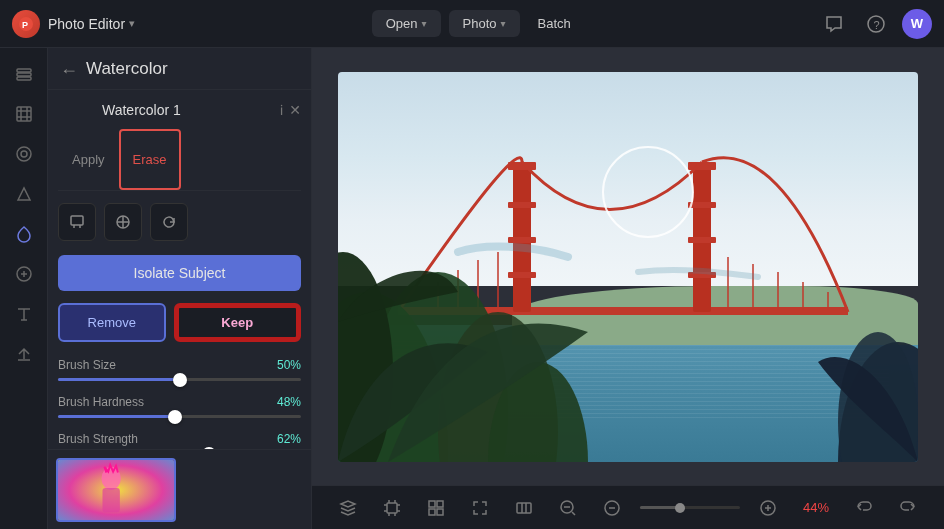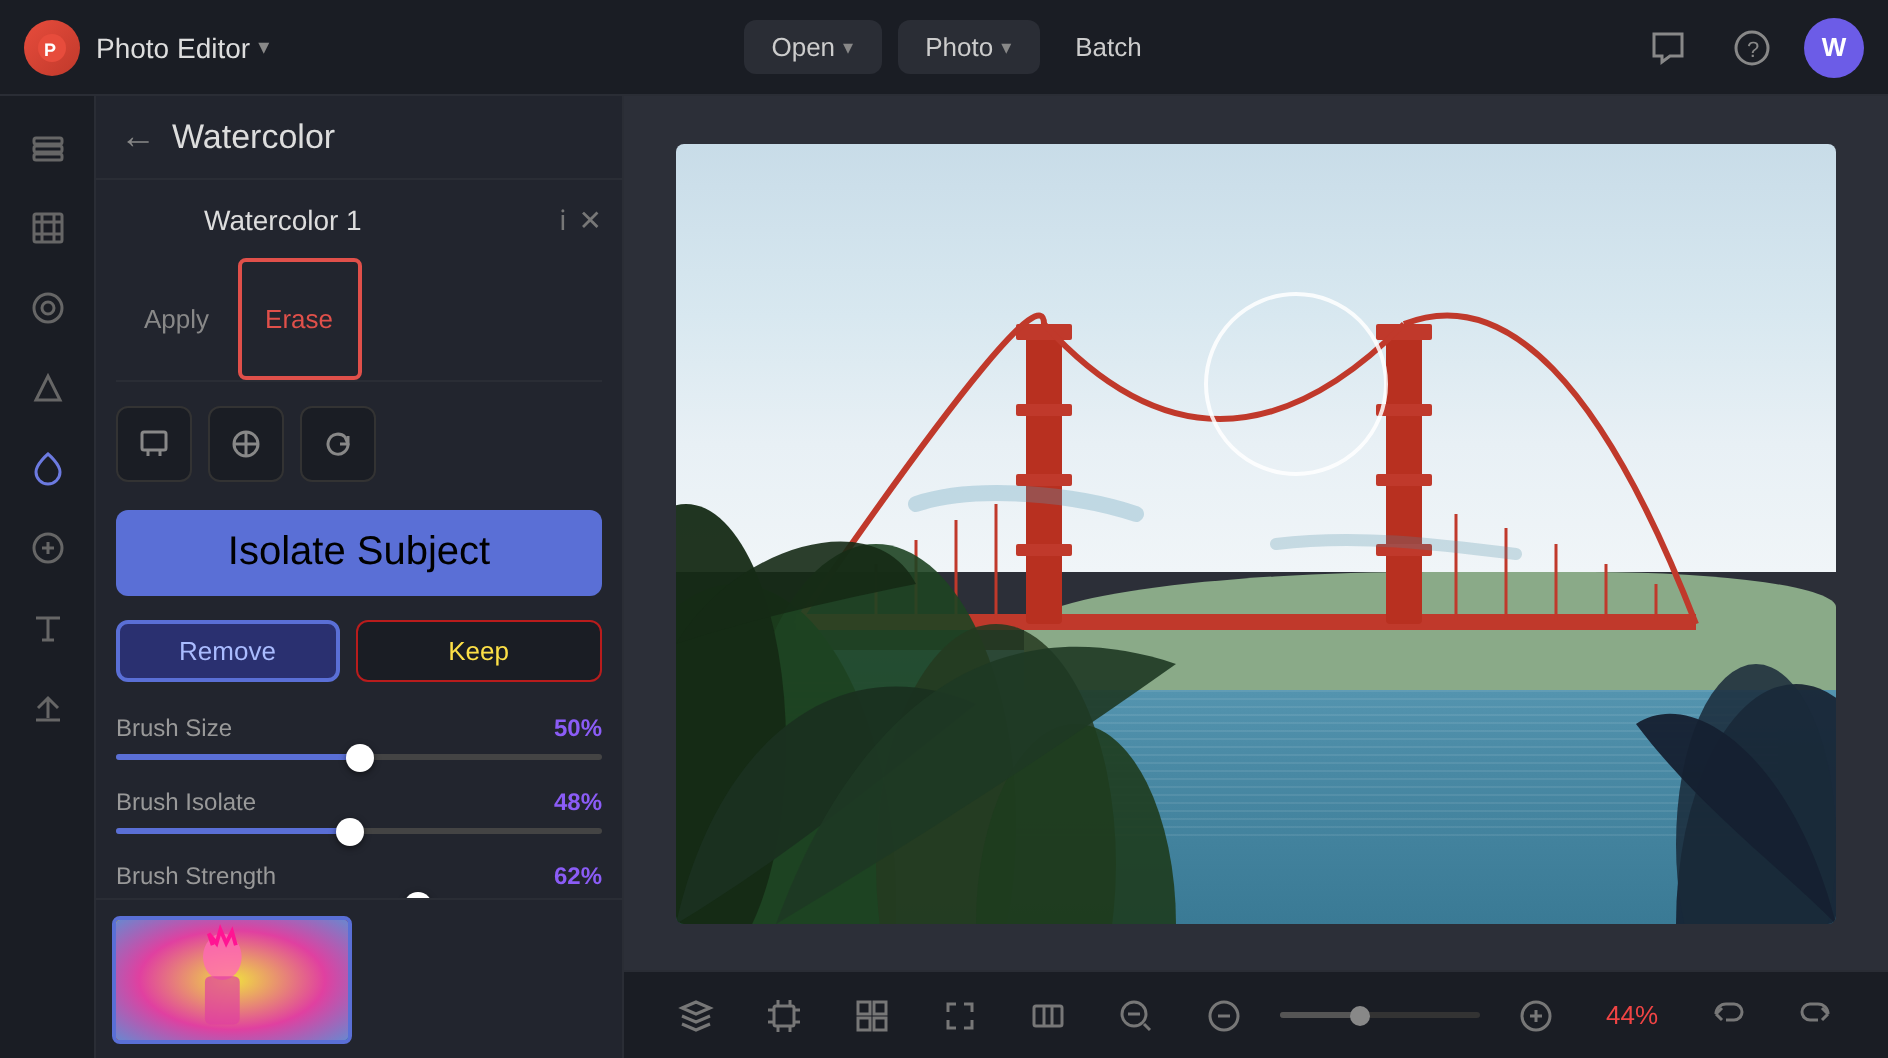--- a/index.html
+++ b/index.html
@@ -207,24 +207,24 @@
       color: #888;
       font-size: 16px;
       cursor: pointer;
       display: flex; align-items: center; justify-content: center;
     }
 
     
     .isolate-btn {
       background: #5a6fd6;
       border: none;
-      color: #000000;
+      color: #e5e5e5;
       padding: 10px;
       border-radius: 6px;
-      font-size: 20px;
+      font-size: 14px;
       cursor: pointer;
       width: 100%;
       margin-bottom: 12px;
       font-weight: 500;
     }
 
     
     .remove-keep-row {
       display: flex;
       gap: 8px;
@@ -237,41 +237,42 @@
       border: 2px solid #5a6fd6;
       background: #2a3070;
       color: #aabcff;
       font-size: 13px;
       cursor: pointer;
     }
     .keep-btn {
       flex: 1;
       padding: 7px;
       border-radius: 6px;
-      border: 1px solid #b91c1c;
+      border: 5px solid #b91c1c;
       background: #1a1d24;
-      color: #fde047;
+      color: #f9a8d4;
       font-size: 13px;
       cursor: pointer;
+      font-weight: bold;
     }
 
     
     .slider-group {
       margin-bottom: 14px;
     }
     .slider-label-row {
       display: flex;
       justify-content: space-between;
       margin-bottom: 6px;
     }
     .slider-label {
       font-size: 12px; color: #999;
     }
     .slider-value {
-      font-size: 12px; color: #8b5cf6; font-weight: bold;
+      font-size: 12px; color: #5eead4;
     }
     .slider-track {
       width: 100%;
       height: 3px;
       background: #444;
       border-radius: 2px;
       position: relative;
     }
     .slider-fill {
       height: 100%;
@@ -591,21 +592,21 @@
           <span class="slider-value">50%</span>
         </div>
         <div class="slider-track">
           <div class="slider-fill" style="width: 50%;"></div>
           <div class="slider-thumb" style="left: 50%;"></div>
         </div>
       </div>
 
       <div class="slider-group">
         <div class="slider-label-row">
-          <span class="slider-label">Brush Isolate</span>
+          <span class="slider-label">Brush Hardness</span>
           <span class="slider-value">48%</span>
         </div>
         <div class="slider-track">
           <div class="slider-fill" style="width: 48%;"></div>
           <div class="slider-thumb" style="left: 48%;"></div>
         </div>
       </div>
 
       <div class="slider-group">
         <div class="slider-label-row">

